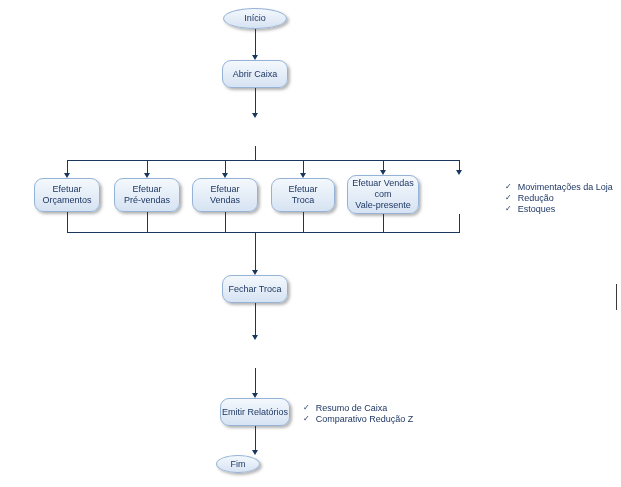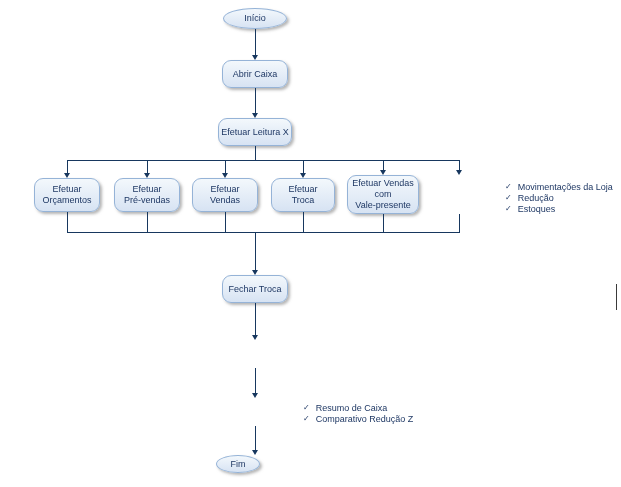--- a/index.html
+++ b/index.html
@@ -44,23 +44,20 @@
   <div class="vl" style="left:255px;top:29px;height:26px"></div>
   <div class="arr" style="left:252px;top:55px"></div>
 
   <div class="box" style="left:222px;top:60px;width:66px;height:28px">
     <span>Abrir Caixa</span>
   </div>
 
   <div class="vl" style="left:255px;top:88px;height:25px"></div>
   <div class="arr" style="left:252px;top:113px"></div>
 
-  <div class="box" style="left:218px;top:118px;width:74px;height:28px">
-    <span>Efetuar Leitura X</span>
-  </div>
 
   <div class="vl" style="left:255px;top:146px;height:14px"></div>
   <div class="hl" style="left:67px;top:160px;width:393px"></div>
 
   <div class="vl" style="left:67px;top:160px;height:13px"></div>
   <div class="arr" style="left:64px;top:173px"></div>
   <div class="vl" style="left:147px;top:160px;height:13px"></div>
   <div class="arr" style="left:144px;top:173px"></div>
   <div class="vl" style="left:225px;top:160px;height:13px"></div>
   <div class="arr" style="left:222px;top:173px"></div>
@@ -121,20 +118,23 @@
     <span>Fechar Troca</span>
   </div>
 
   <div class="vl" style="left:255px;top:303px;height:32px"></div>
   <div class="arr" style="left:252px;top:335px"></div>
 
 
   <div class="vl" style="left:255px;top:368px;height:25px"></div>
   <div class="arr" style="left:252px;top:393px"></div>
 
+  <div class="box" style="left:220px;top:398px;width:70px;height:28px">
+    <span>Emitir Relatórios</span>
+  </div>
 
   <div class="note-row" style="left:303px;top:403px">
     <span class="chk">✓</span>
     <span>Resumo de Caixa</span>
   </div>
   <div class="note-row" style="left:303px;top:414px">
     <span class="chk">✓</span>
     <span>Comparativo Redução Z</span>
   </div>
 

